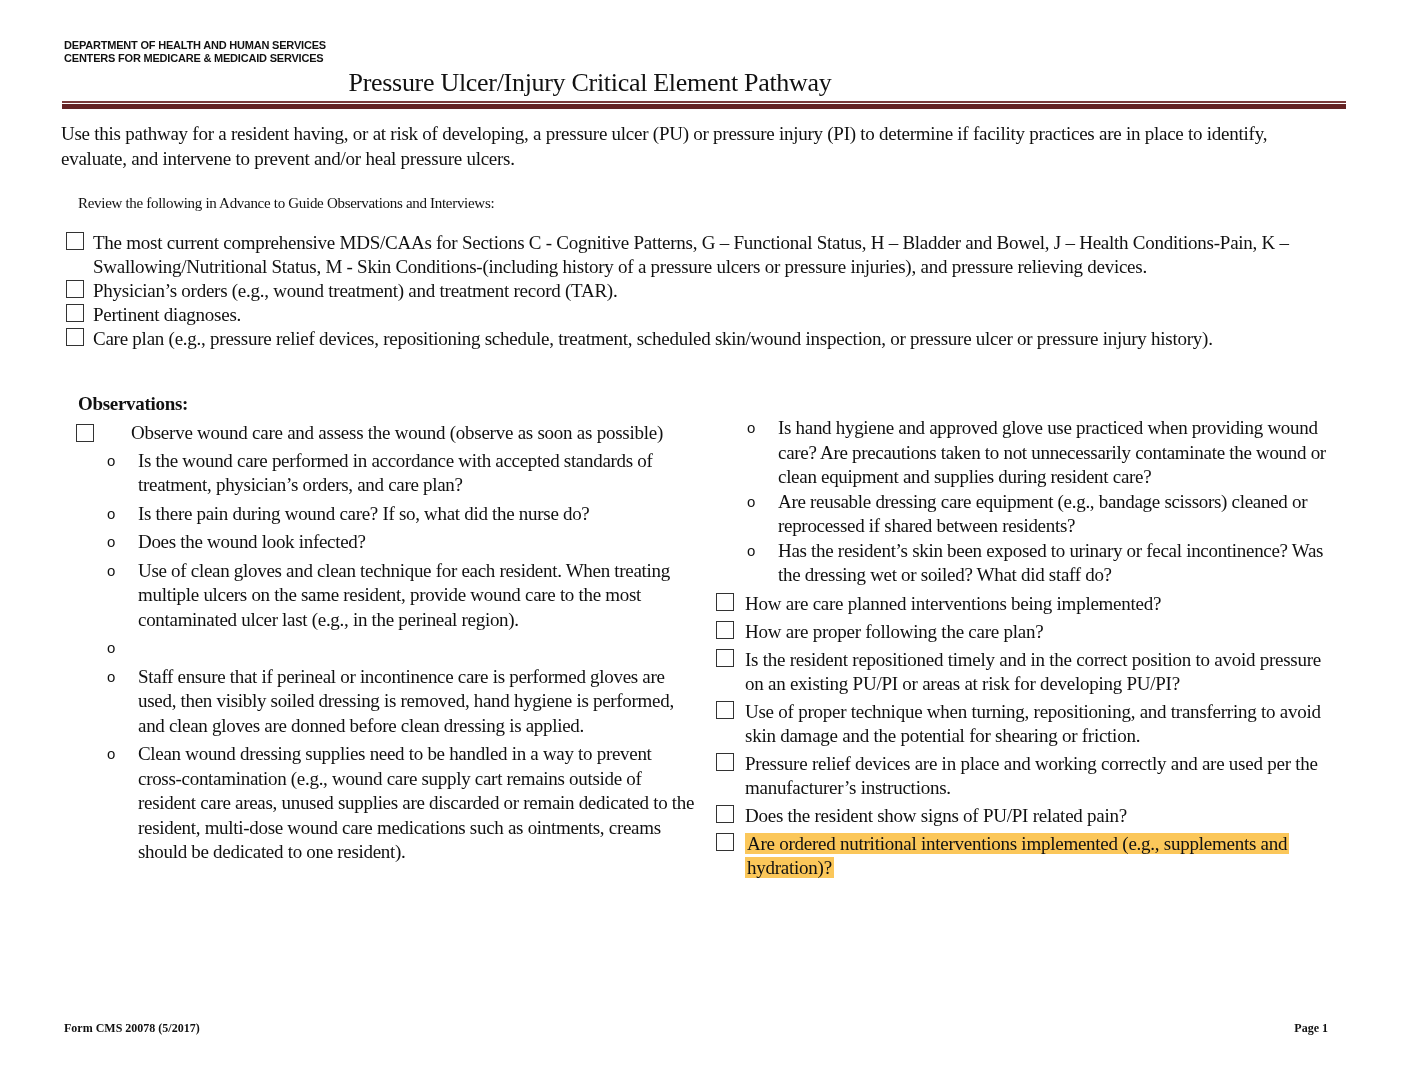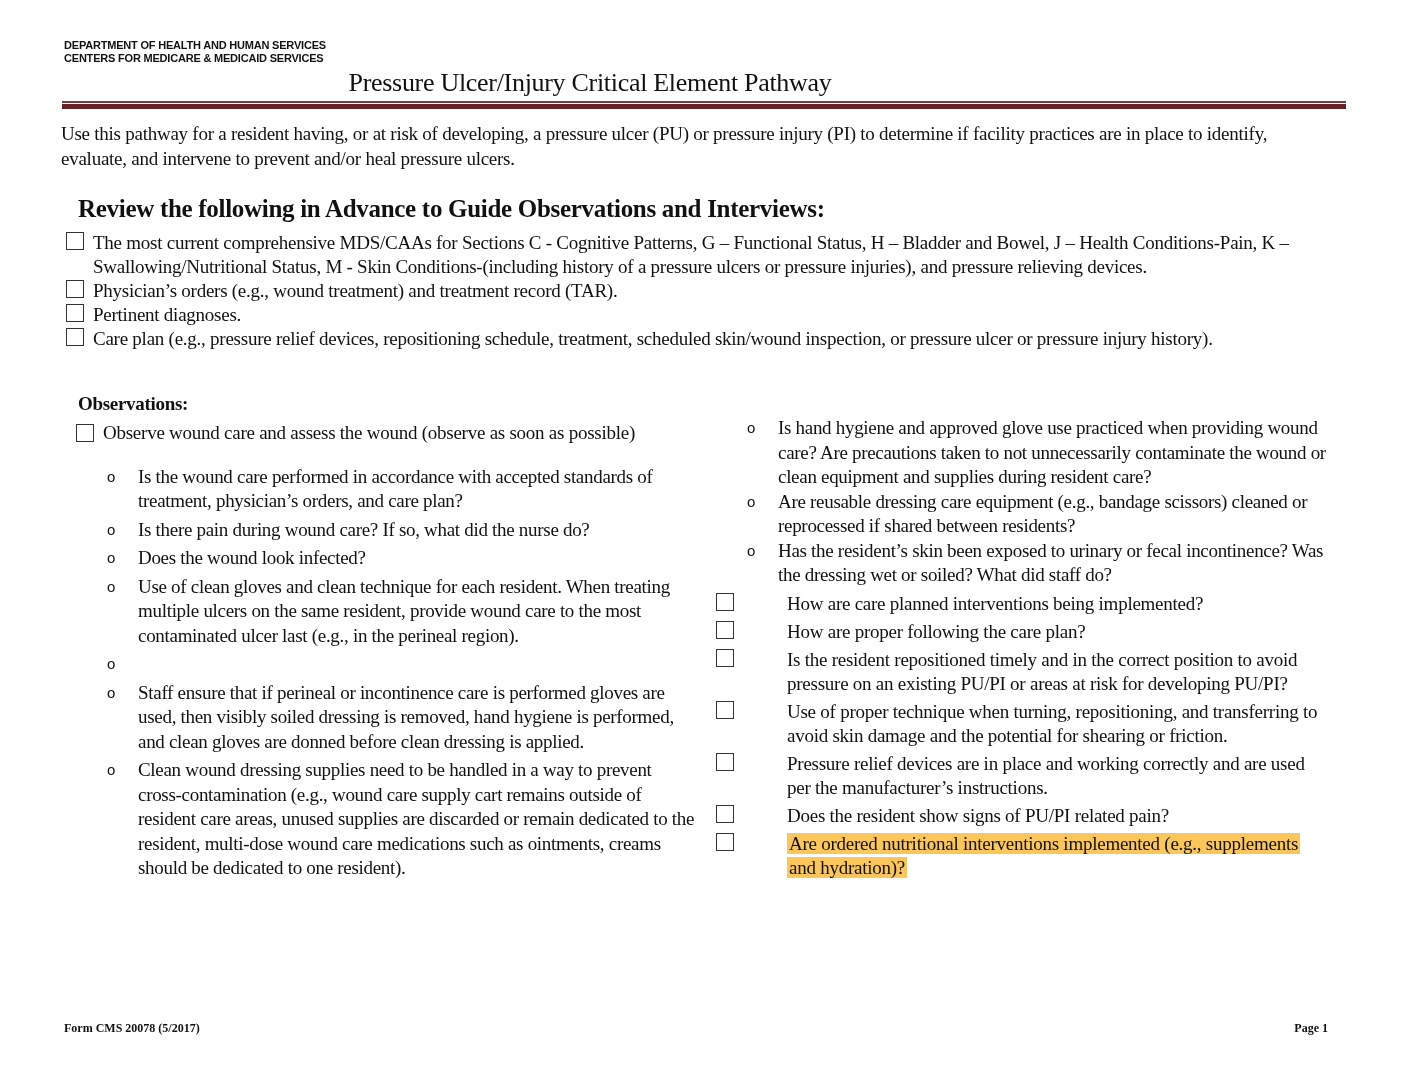--- a/index.html
+++ b/index.html
@@ -4,33 +4,33 @@
 <style>
   html, body { margin: 0; padding: 0; background: #ffffff; }
   body { width: 1408px; height: 1088px; position: relative; overflow: hidden;
          font-family: "Liberation Serif", "DejaVu Serif", serif; color: #111; }
   .agency { position: absolute; left: 64px; top: 39px; font-family: "Liberation Sans", "DejaVu Sans", sans-serif;
             font-weight: bold; font-size: 11px; line-height: 13px; letter-spacing: -0.2px; }
   .title { position: absolute; left: 0; width: 1180px; top: 68px; text-align: center; font-size: 26px; letter-spacing: -0.3px; }
   .rule-thin { position: absolute; left: 62px; width: 1284px; top: 101px; height: 2px; background: #7a3a3a; }
   .rule-thick { position: absolute; left: 62px; width: 1284px; top: 104px; height: 5px; background: #642324; }
   .intro { position: absolute; left: 61px; top: 121px; width: 1250px; font-size: 19px; line-height: 25px; letter-spacing: -0.25px; }
-  .review-h { position: absolute; left: 78px; top: 195px; font-size: 25px; font-weight: bold; letter-spacing: -0.3px; }
+  .review-h { position: absolute; left: 78px; top: 195px; font-size: 15px; font-weight: normal; letter-spacing: -0.3px; }
   .review-list { position: absolute; left: 66px; top: 231px; width: 1262px; }
   .cb-item { display: flex; align-items: flex-start; font-size: 19px; line-height: 24px; letter-spacing: -0.25px; }
   .box { flex: none; width: 18px; height: 18px; border: 1.5px solid #333; margin-top: 1px; margin-right: 9px; box-sizing: border-box; background: #fff; }
   .obs-h { position: absolute; left: 78px; top: 393px; font-size: 19px; font-weight: bold; letter-spacing: -0.3px; text-align: center; }
   .left-col { position: absolute; left: 76px; top: 421px; width: 620px; }
   .right-col { position: absolute; left: 716px; top: 416px; width: 610px; }
   .sub { display: flex; align-items: flex-start; font-size: 19px; line-height: 24.5px; letter-spacing: -0.3px; margin-bottom: 4px; }
   .bullet { flex: none; width: 31px; font-size: 15px; line-height: 24.5px; font-family: "Liberation Sans", sans-serif; }
   .sub-wrap-left { padding-left: 31px; }
   .sub-wrap-right { padding-left: 31px; }
   .right-col .sub { margin-bottom: 0; }
-  .right-col .cb-item { margin-bottom: 4px; gap: 42px; }
+  .right-col .cb-item { margin-bottom: 4px; }
   .right-col .cb-item .box { margin-right: 11px; }
   .hl { background: #fbc75a; box-decoration-break: clone; -webkit-box-decoration-break: clone; padding: 0 2px; }
   .footer-left { position: absolute; left: 64px; top: 1021px; font-size: 12px; font-weight: bold; }
   .footer-right { position: absolute; right: 80px; top: 1021px; font-size: 12px; font-weight: bold; }
 </style>
 </head>
 <body>
 
 <div class="agency">
   <div>DEPARTMENT OF HEALTH AND HUMAN SERVICES</div>
@@ -58,21 +58,21 @@
   </div>
   <div class="cb-item">
     <span class="box"></span>
     <span>Care plan (e.g., pressure relief devices, repositioning schedule, treatment, scheduled skin/wound inspection, or pressure ulcer or pressure injury history).</span>
   </div>
 </div>
 
 <div class="obs-h">Observations:</div>
 
 <div class="left-col">
-  <div class="cb-item" style="margin-bottom:19px;">
+  <div class="cb-item" style="margin-bottom:3px;gap:28px;">
     <span class="box" style="margin-top:3px;"></span>
     <span style="line-height:24.5px;">Observe wound care and assess the wound (observe as soon as possible)</span>
   </div>
   <div class="sub-wrap-left">
     <div class="sub">
       <span class="bullet">o</span>
       <span>Is the wound care performed in accordance with accepted standards of treatment, physician’s orders, and care plan?</span>
     </div>
     <div class="sub">
       <span class="bullet">o</span>

